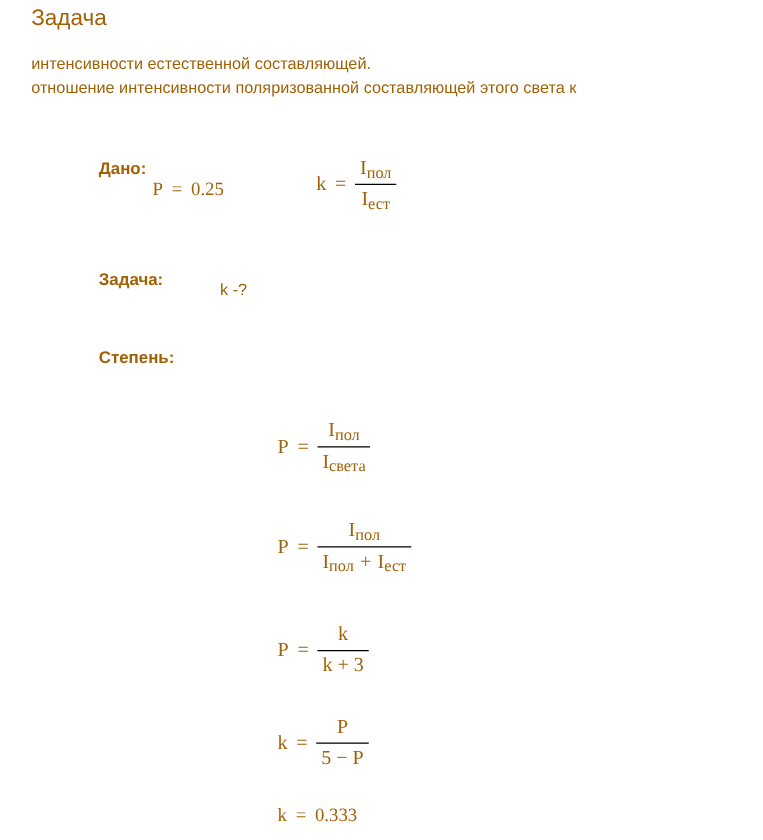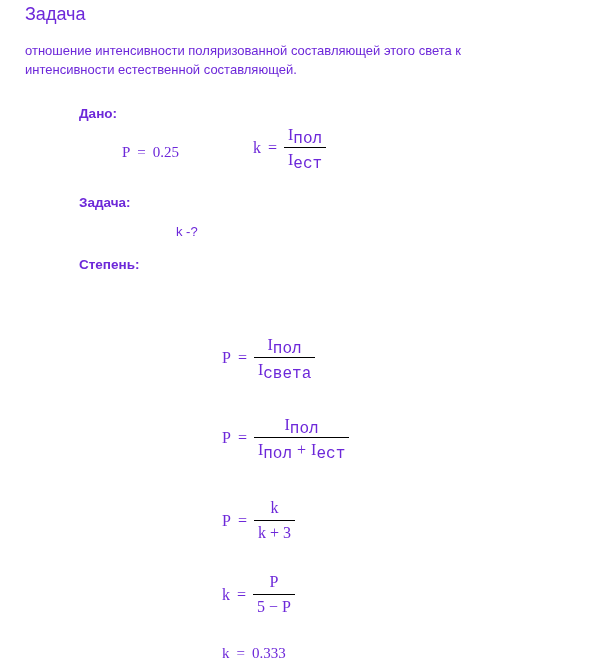--- a/index.html
+++ b/index.html
@@ -1,21 +1,21 @@
 <!DOCTYPE html>
 <html><head>
 <meta charset="utf-8">
 <style>
   html, body { margin: 0; padding: 0; background: #ffffff; }
   .page {
     position: relative;
     width: 496px;
     height: 672px;
     background: #ffffff;
-    color: #6d28d9;
+    color: #a16207;
     font-family: "Liberation Sans", sans-serif;
     overflow: hidden;
   }
   .title {
     position: absolute;
     left: 25px;
     top: 4px;
     font-size: 18px;
     font-weight: normal;
     margin: 0;
@@ -26,20 +26,21 @@
     top: 41px;
     width: 565px;
     font-size: 13px;
     line-height: 19px;
   }
   .problem .indent { padding-left: 45px; }
   .heading {
     position: absolute;
     font-size: 13.5px;
     font-weight: bold;
+    margin-top: 21px;
   }
   .plain-line {
     position: absolute;
     font-size: 13px;
   }
   .eqrow {
     position: absolute;
     display: flex;
     align-items: center;
     font-family: "Liberation Serif", serif;
@@ -52,42 +53,41 @@
     display: inline-flex;
     flex-direction: column;
     text-align: center;
   }
   .frac .num {
     padding: 0 4px 3px 4px;
     border-bottom: 1px solid #000000;
   }
   .frac .den { padding: 3px 4px 0 4px; }
   sub {
-    font-size: 16px;
+    font-size: 13px;
     line-height: 0;
     vertical-align: -3px;
-    font-family: Liberation Mono, monospace;
   }
   .op { margin: 0 5px; }
   .eqnum {
     position: absolute;
     font-family: "Liberation Serif", serif;
     font-size: 13px;
   }
 </style>
 </head>
 <body>
 
 <div class="page">
 
   <h1 class="title">Задача</h1>
 
   <div class="problem">
+    <div>интенсивности естественной составляющей.</div>
     <div>отношение интенсивности поляризованной составляющей этого света к</div>
-    <div>интенсивности естественной составляющей.</div>
   </div>
 
   <div class="heading" style="left:79px; top:106px;">Дано:</div>
 
   <div class="eqrow small" style="left:122px; top:144px;">
     <span>P</span>
     <span class="eqsign">=</span>
     <span>0.25</span>
   </div>
 

